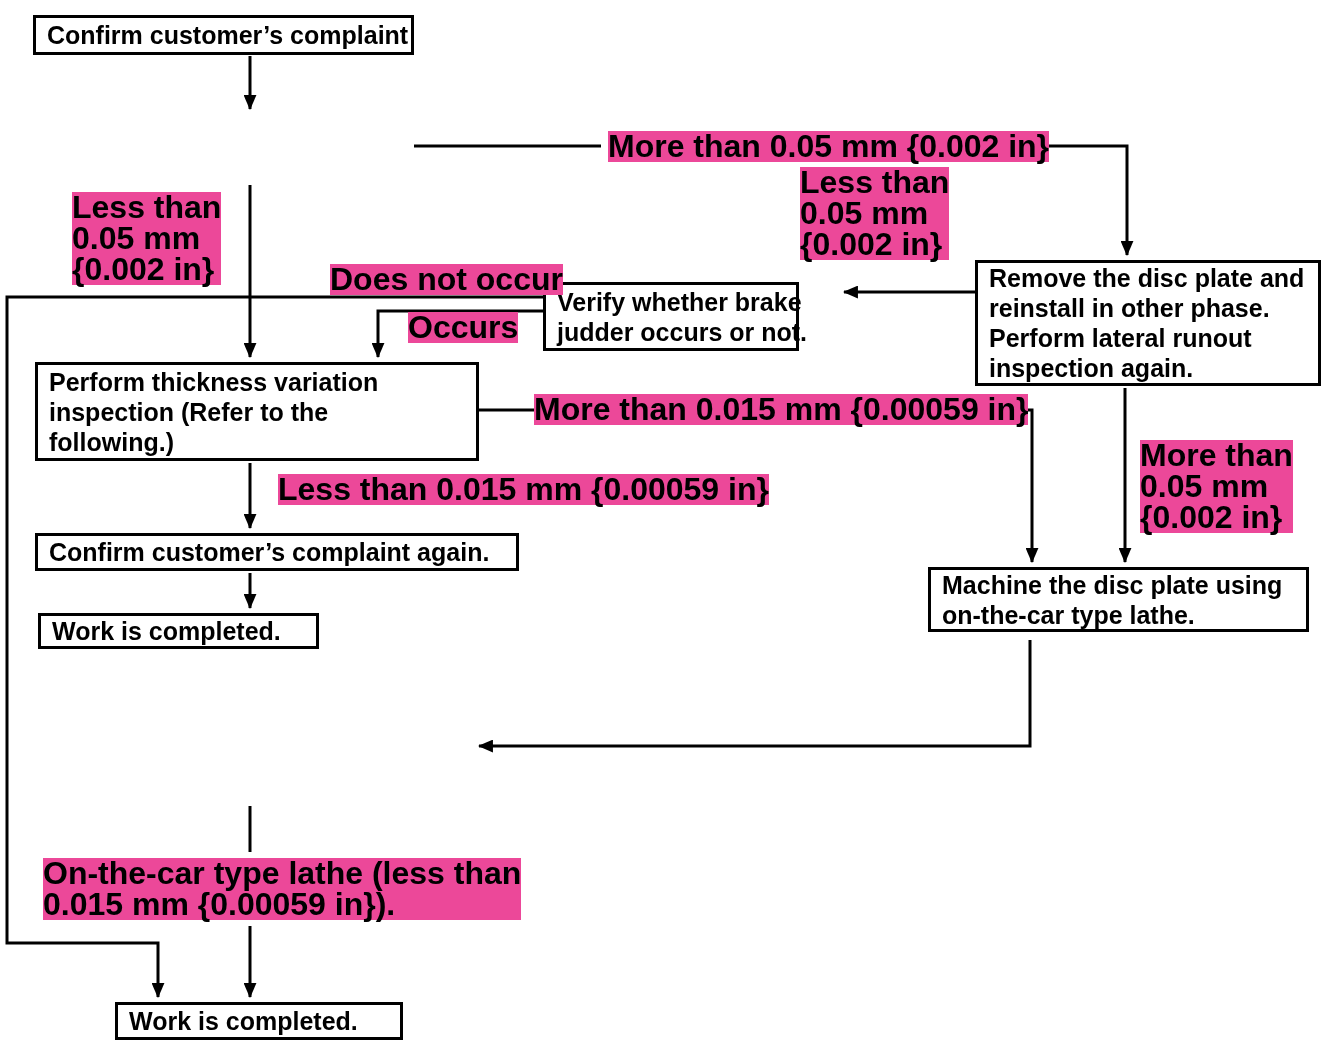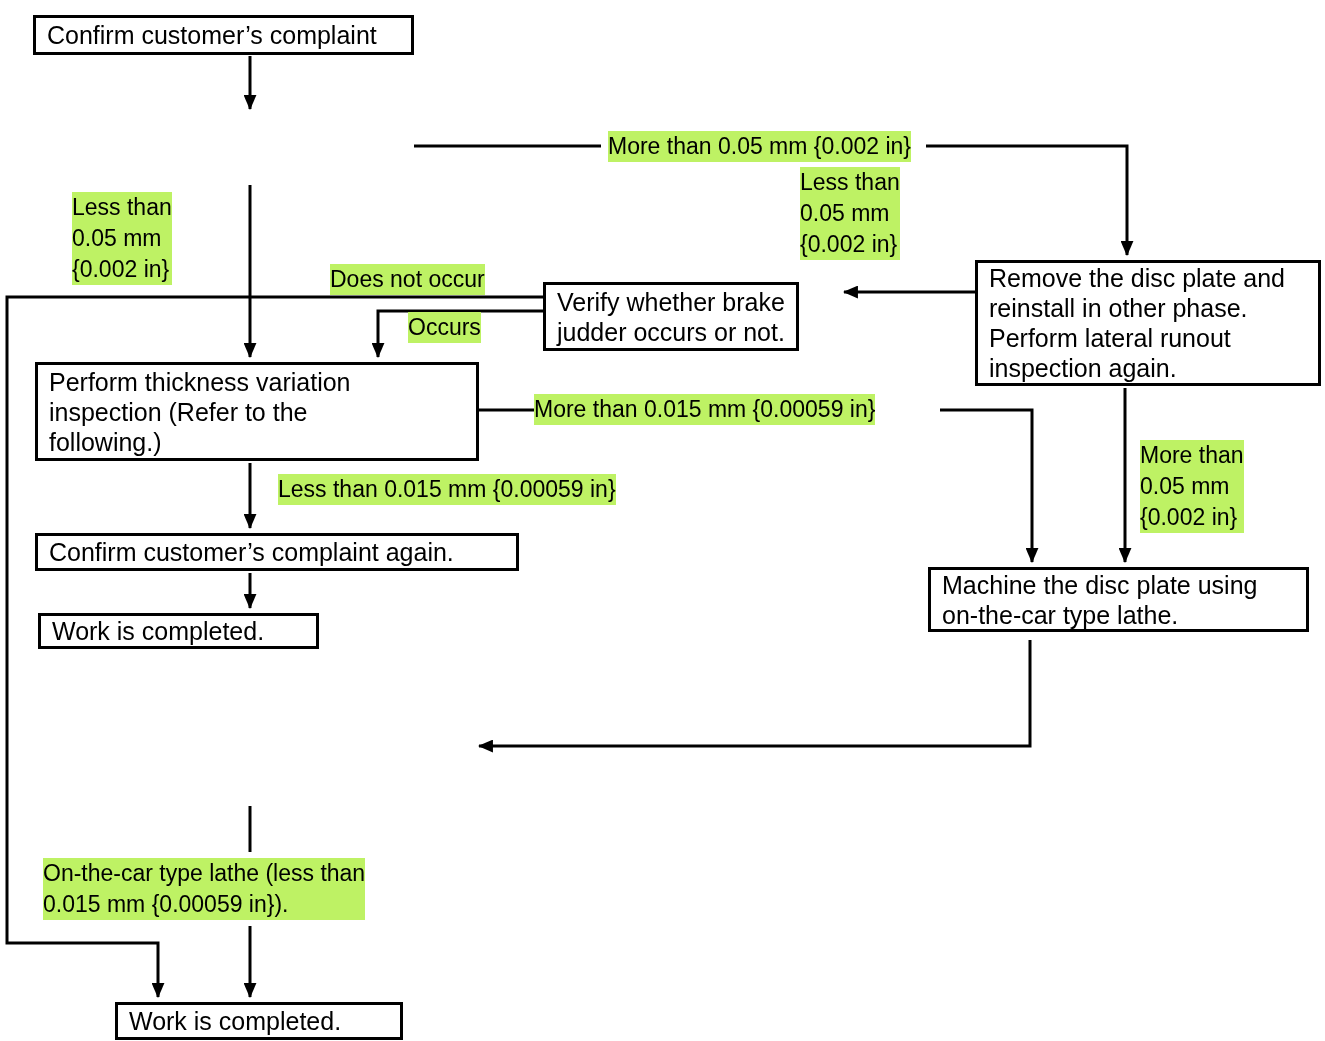--- a/index.html
+++ b/index.html
@@ -8,20 +8,21 @@
     background: #ffffff;
   }
   .canvas {
     position: relative;
     width: 1325px;
     height: 1041px;
     background: #ffffff;
     font-family: "Liberation Sans", "DejaVu Sans", sans-serif;
     color: #000000;
     overflow: hidden;
+    font-weight: bold;
   }
   svg.wires {
     position: absolute;
     left: 0; top: 0;
     width: 1325px;
     height: 1041px;
   }
   svg.wires path {
     fill: none;
     stroke: #000000;
@@ -38,24 +39,24 @@
     line-height: 30px;
     padding: 1px 11px;
     white-space: pre;
     display: flex;
     flex-direction: column;
     justify-content: center;
     align-items: flex-start;
   }
   .lbl {
     position: absolute;
-    font-size: 23px;
+    font-size: 32px;
     line-height: 31px;
     white-space: pre;
-    background: #bef264;
+    background: #ec4899;
   }
   
   .b-confirm1  { left: 33px;  top: 15px;   width: 381px; height: 40px; }
   .b-lateral   { left: 33px;  top: 113px;  width: 381px; height: 70px; }
   .b-verify    { left: 543px; top: 256px;  width: 256px; height: 69px; margin-top: 26px; }
   .b-remove    { left: 975px; top: 260px;  width: 346px; height: 126px; }
   .b-thick     { left: 35px;  top: 362px;  width: 444px; height: 99px; }
   .b-confirm2  { left: 35px;  top: 533px;  width: 484px; height: 38px; }
   .b-work1     { left: 38px;  top: 613px;  width: 281px; height: 36px; }
   .b-secure    { left: 35px;  top: 674px;  width: 439px; height: 130px; }

